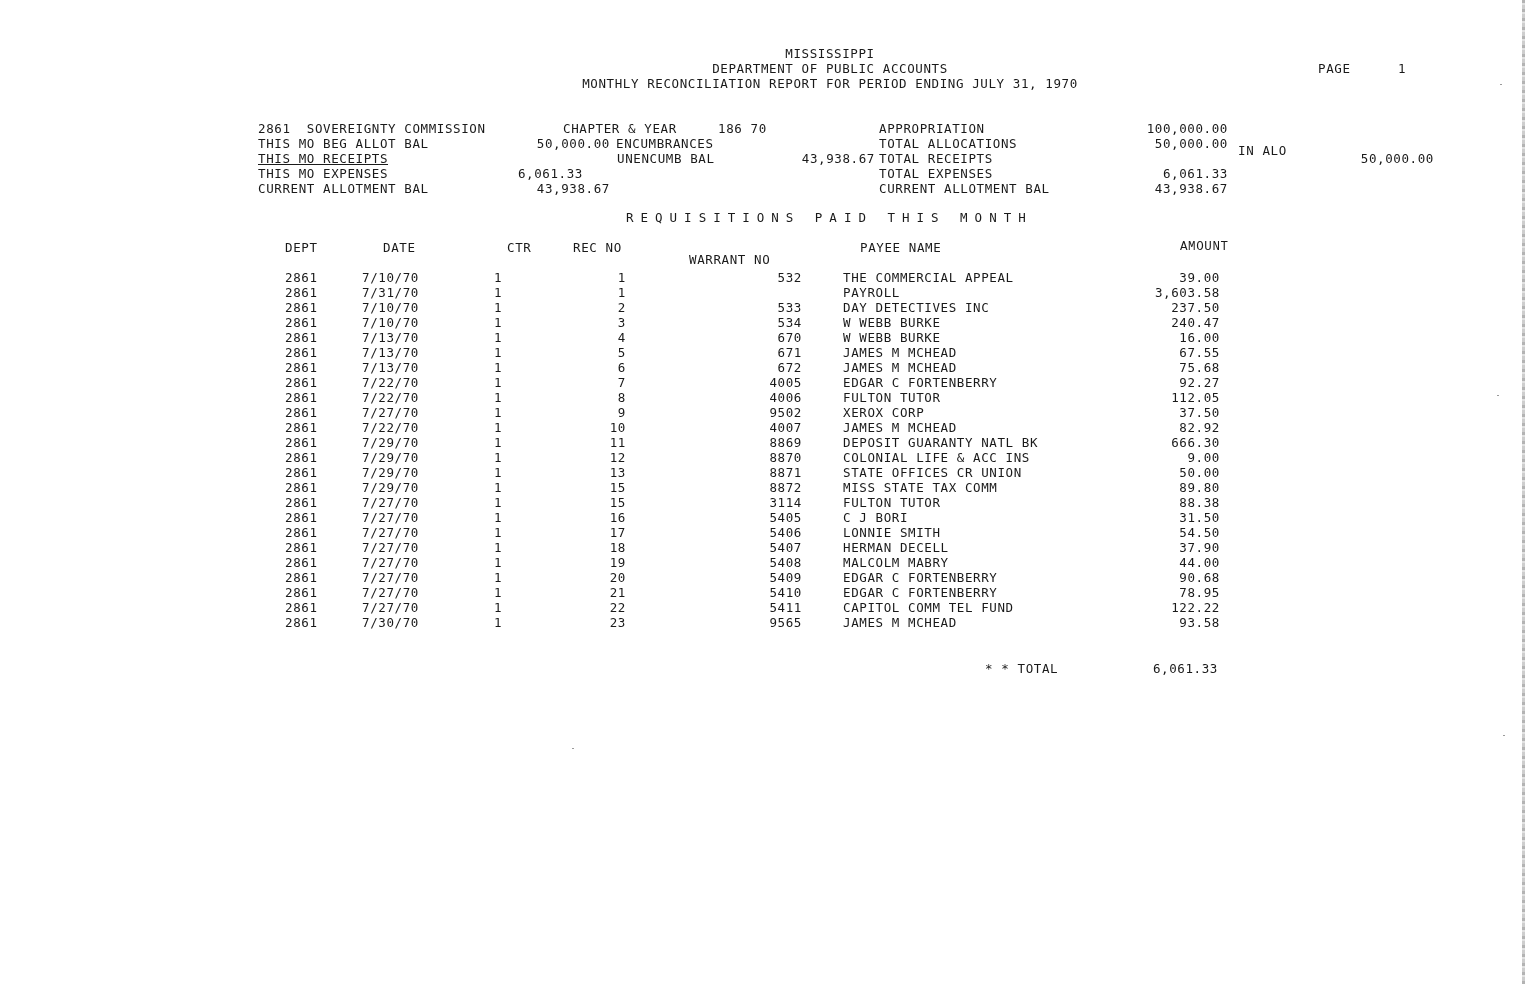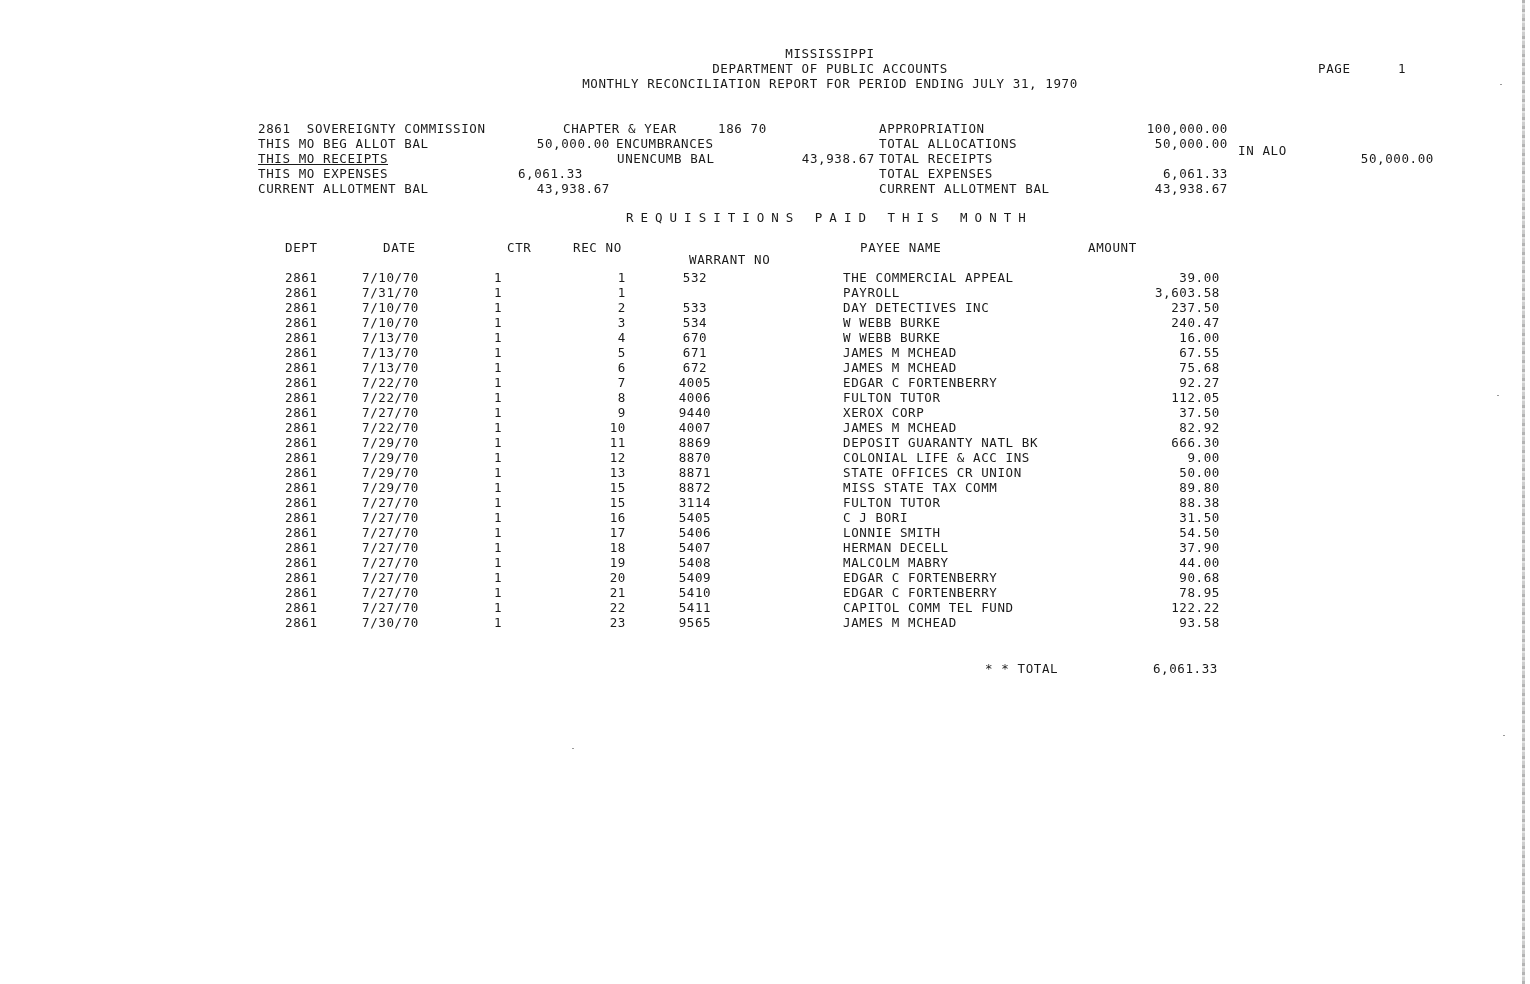--- a/index.html
+++ b/index.html
@@ -38,21 +38,21 @@
       background: #9a9a9a;
     }
 
     .table { position: absolute; left: 0; top: 0; }
     .row { position: absolute; left: 0; width: 1530px; height: 15px; }
     .cell { position: absolute; white-space: pre; line-height: 15px; }
     .c-dept { left: 285px; }
     .c-date { left: 362px; }
     .c-ctr { left: 494px; width: 10px; }
     .c-rec { left: 590px; width: 36px; text-align: right; }
-    .c-warrant { left: 664px; width: 62px; text-align: center; }
+    .c-warrant { left: 740px; width: 62px; text-align: right; }
     .c-payee { left: 843px; }
     .c-amount { left: 1130px; width: 90px; text-align: right; }
   </style>
 </head>
 <body>
 
 <div class="abs title-line" style="top:46px;">MISSISSIPPI</div>
 <div class="abs title-line" style="top:61px;">DEPARTMENT OF PUBLIC ACCOUNTS</div>
 <div class="abs title-line" style="top:76px;">MONTHLY RECONCILIATION REPORT FOR PERIOD ENDING JULY 31, 1970</div>
 <div class="abs" style="left:1318px; top:61px;">PAGE</div>
@@ -96,21 +96,21 @@
 
 <div class="abs spaced" style="left:626px; top:210px;">REQUISITIONS PAID THIS MONTH</div>
 
 <div>
   <div class="abs" style="left:285px; top:240px;">DEPT</div>
   <div class="abs" style="left:383px; top:240px;">DATE</div>
   <div class="abs" style="left:483px; top:240px;margin-left:24px;">CTR</div>
   <div class="abs" style="left:573px; top:240px;">REC NO</div>
   <div class="abs" style="left:689px; top:252px;">WARRANT NO</div>
   <div class="abs" style="left:860px; top:240px;">PAYEE NAME</div>
-  <div class="abs" style="left:1088px; top:240px;">AMOUNT</div>
+  <div class="abs" style="left:1180px; top:240px;font-family:Liberation Mono, monospace;">AMOUNT</div>
 </div>
 
 <div class="table">
   <div class="row" style="top:270px;">
     <span class="cell c-dept">2861</span>
     <span class="cell c-date">7/10/70</span>
     <span class="cell c-ctr">1</span>
     <span class="cell c-rec">1</span>
     <span class="cell c-warrant">532</span>
     <span class="cell c-payee">THE COMMERCIAL APPEAL</span>
@@ -186,21 +186,21 @@
     <span class="cell c-rec">8</span>
     <span class="cell c-warrant">4006</span>
     <span class="cell c-payee">FULTON TUTOR</span>
     <span class="cell c-amount">112.05</span>
   </div>
   <div class="row" style="top:405px;">
     <span class="cell c-dept">2861</span>
     <span class="cell c-date">7/27/70</span>
     <span class="cell c-ctr">1</span>
     <span class="cell c-rec">9</span>
-    <span class="cell c-warrant">9440</span>
+    <span class="cell c-warrant">9502</span>
     <span class="cell c-payee">XEROX CORP</span>
     <span class="cell c-amount">37.50</span>
   </div>
   <div class="row" style="top:420px;">
     <span class="cell c-dept">2861</span>
     <span class="cell c-date">7/22/70</span>
     <span class="cell c-ctr">1</span>
     <span class="cell c-rec">10</span>
     <span class="cell c-warrant">4007</span>
     <span class="cell c-payee">JAMES M MCHEAD</span>

